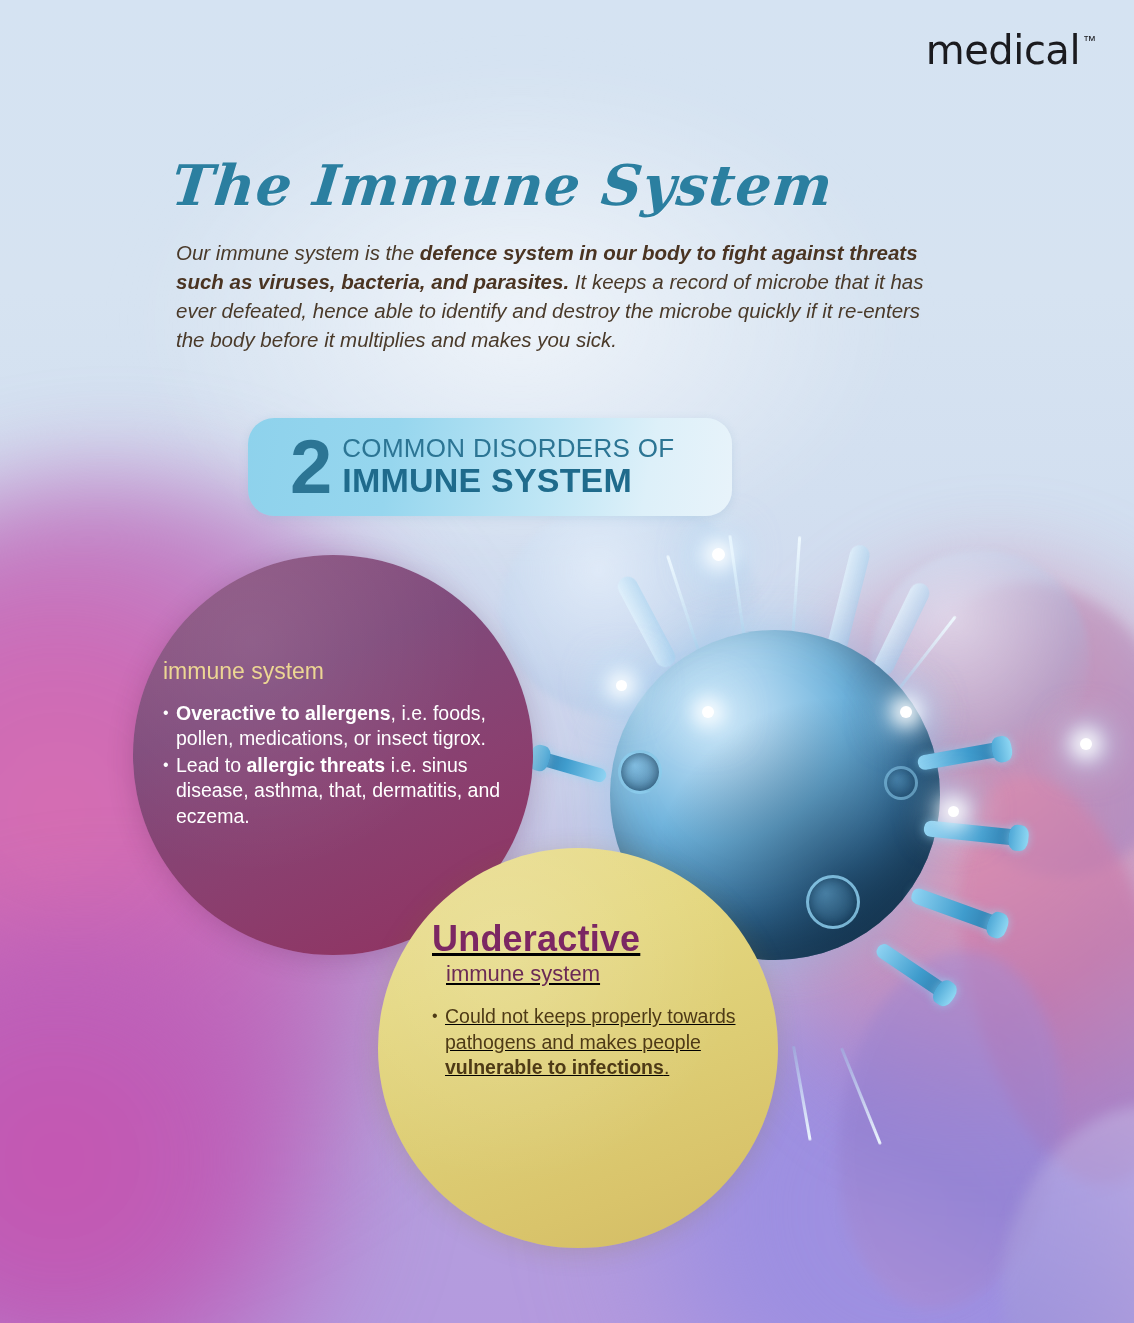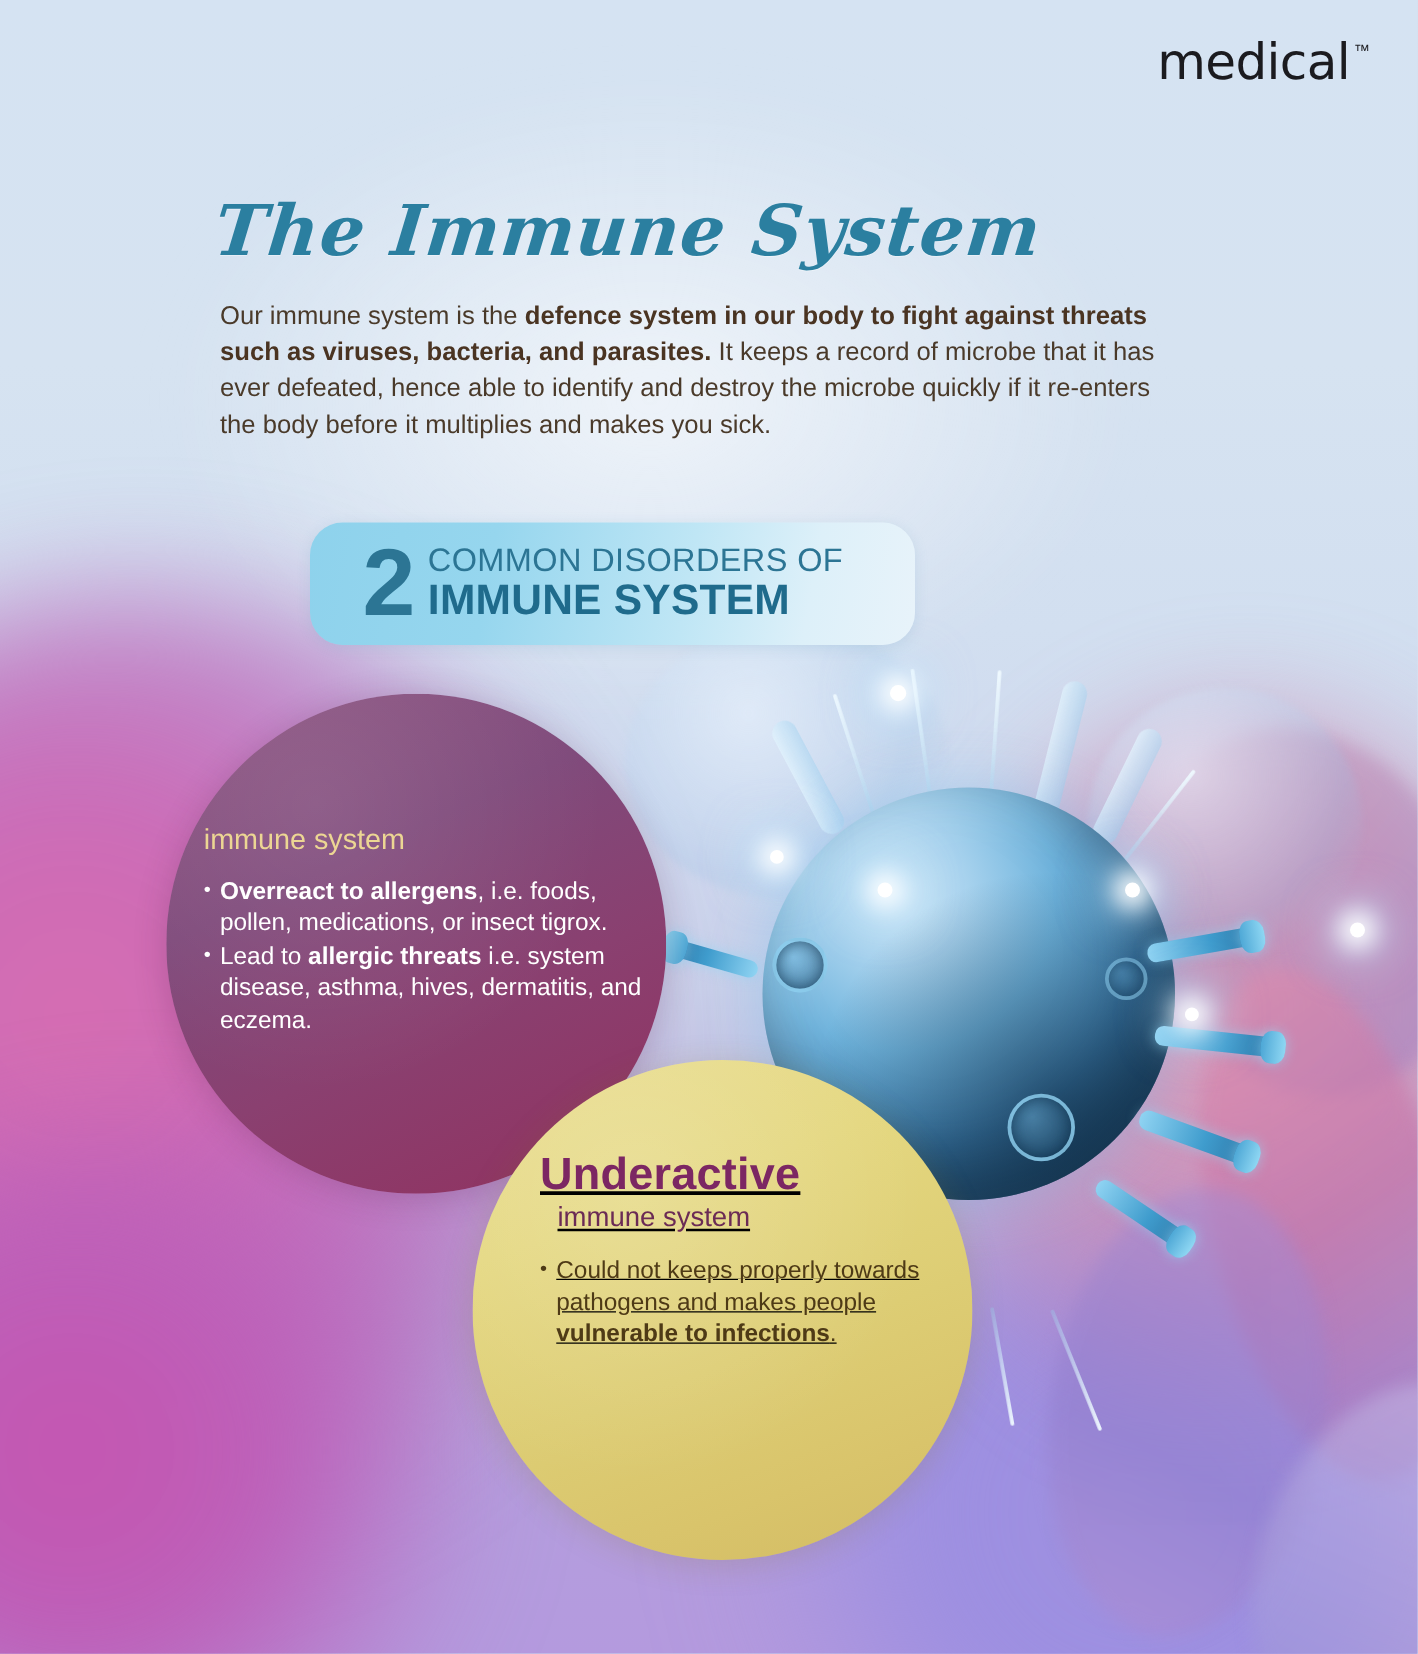--- a/index.html
+++ b/index.html
@@ -129,21 +129,21 @@
     font-family:"DejaVu Serif", serif;
     font-style:italic; font-weight:700;
     font-size:56px; letter-spacing:1px;
     color:#2b7fa0;
     transform:skewX(-6deg);
     text-shadow:0 1px 0 rgba(255,255,255,.35);
   }
 
   .intro{
     position:absolute; left:176px; top:238px; width:760px;
-    font-size:20.5px; line-height:29px; color:#4a3a2a;
+    font-size:20.5px; line-height:29px; color:#4a3a2a;font-style:italic;
   }
   .intro b{ font-weight:700; color:#4a3422; }
 
   
   .banner{
     position:absolute; left:248px; top:418px; width:484px; height:98px;
     border-radius:26px;
     background:linear-gradient(100deg,#8ed2ec 0%, #96d6ee 30%, #bfe6f5 62%, #ddf0f9 82%, #e8f3fa 100%);
     display:flex; align-items:center; padding-left:42px;
     box-shadow:0 2px 10px rgba(100,160,195,.18);
@@ -271,22 +271,22 @@
     </div>
   </div>
 
   <div class="circle circle-over"></div>
   <div class="circle circle-under"></div>
   <div class="circle circle-under-overlap"></div>
 
   <div class="c-block over-block">
     <div class="over-h2">immune system</div>
     <ul class="bullets over-list">
-      <li><b>Overreact to allergens</b><span>, i.e. foods, pollen, medications, or insect tigrox.</span></li>
-      <li><span>Lead to </span><b>allergic threats</b><span> i.e. system disease, asthma, hives, dermatitis, and eczema.</span></li>
+      <li><b>Overactive to allergens</b><span>, i.e. foods, pollen, medications, or insect tigrox.</span></li>
+      <li><span>Lead to </span><b>allergic threats</b><span> i.e. sinus disease, asthma, that, dermatitis, and eczema.</span></li>
     </ul>
   </div>
 
   <div class="c-block under-block">
     <div class="under-h1">Underactive</div>
     <div class="under-h2">immune system</div>
     <ul class="bullets under-list">
       <li><span>Could not keeps properly towards pathogens and makes people </span><b>vulnerable to infections</b><span>.</span></li>
     </ul>
   </div>

